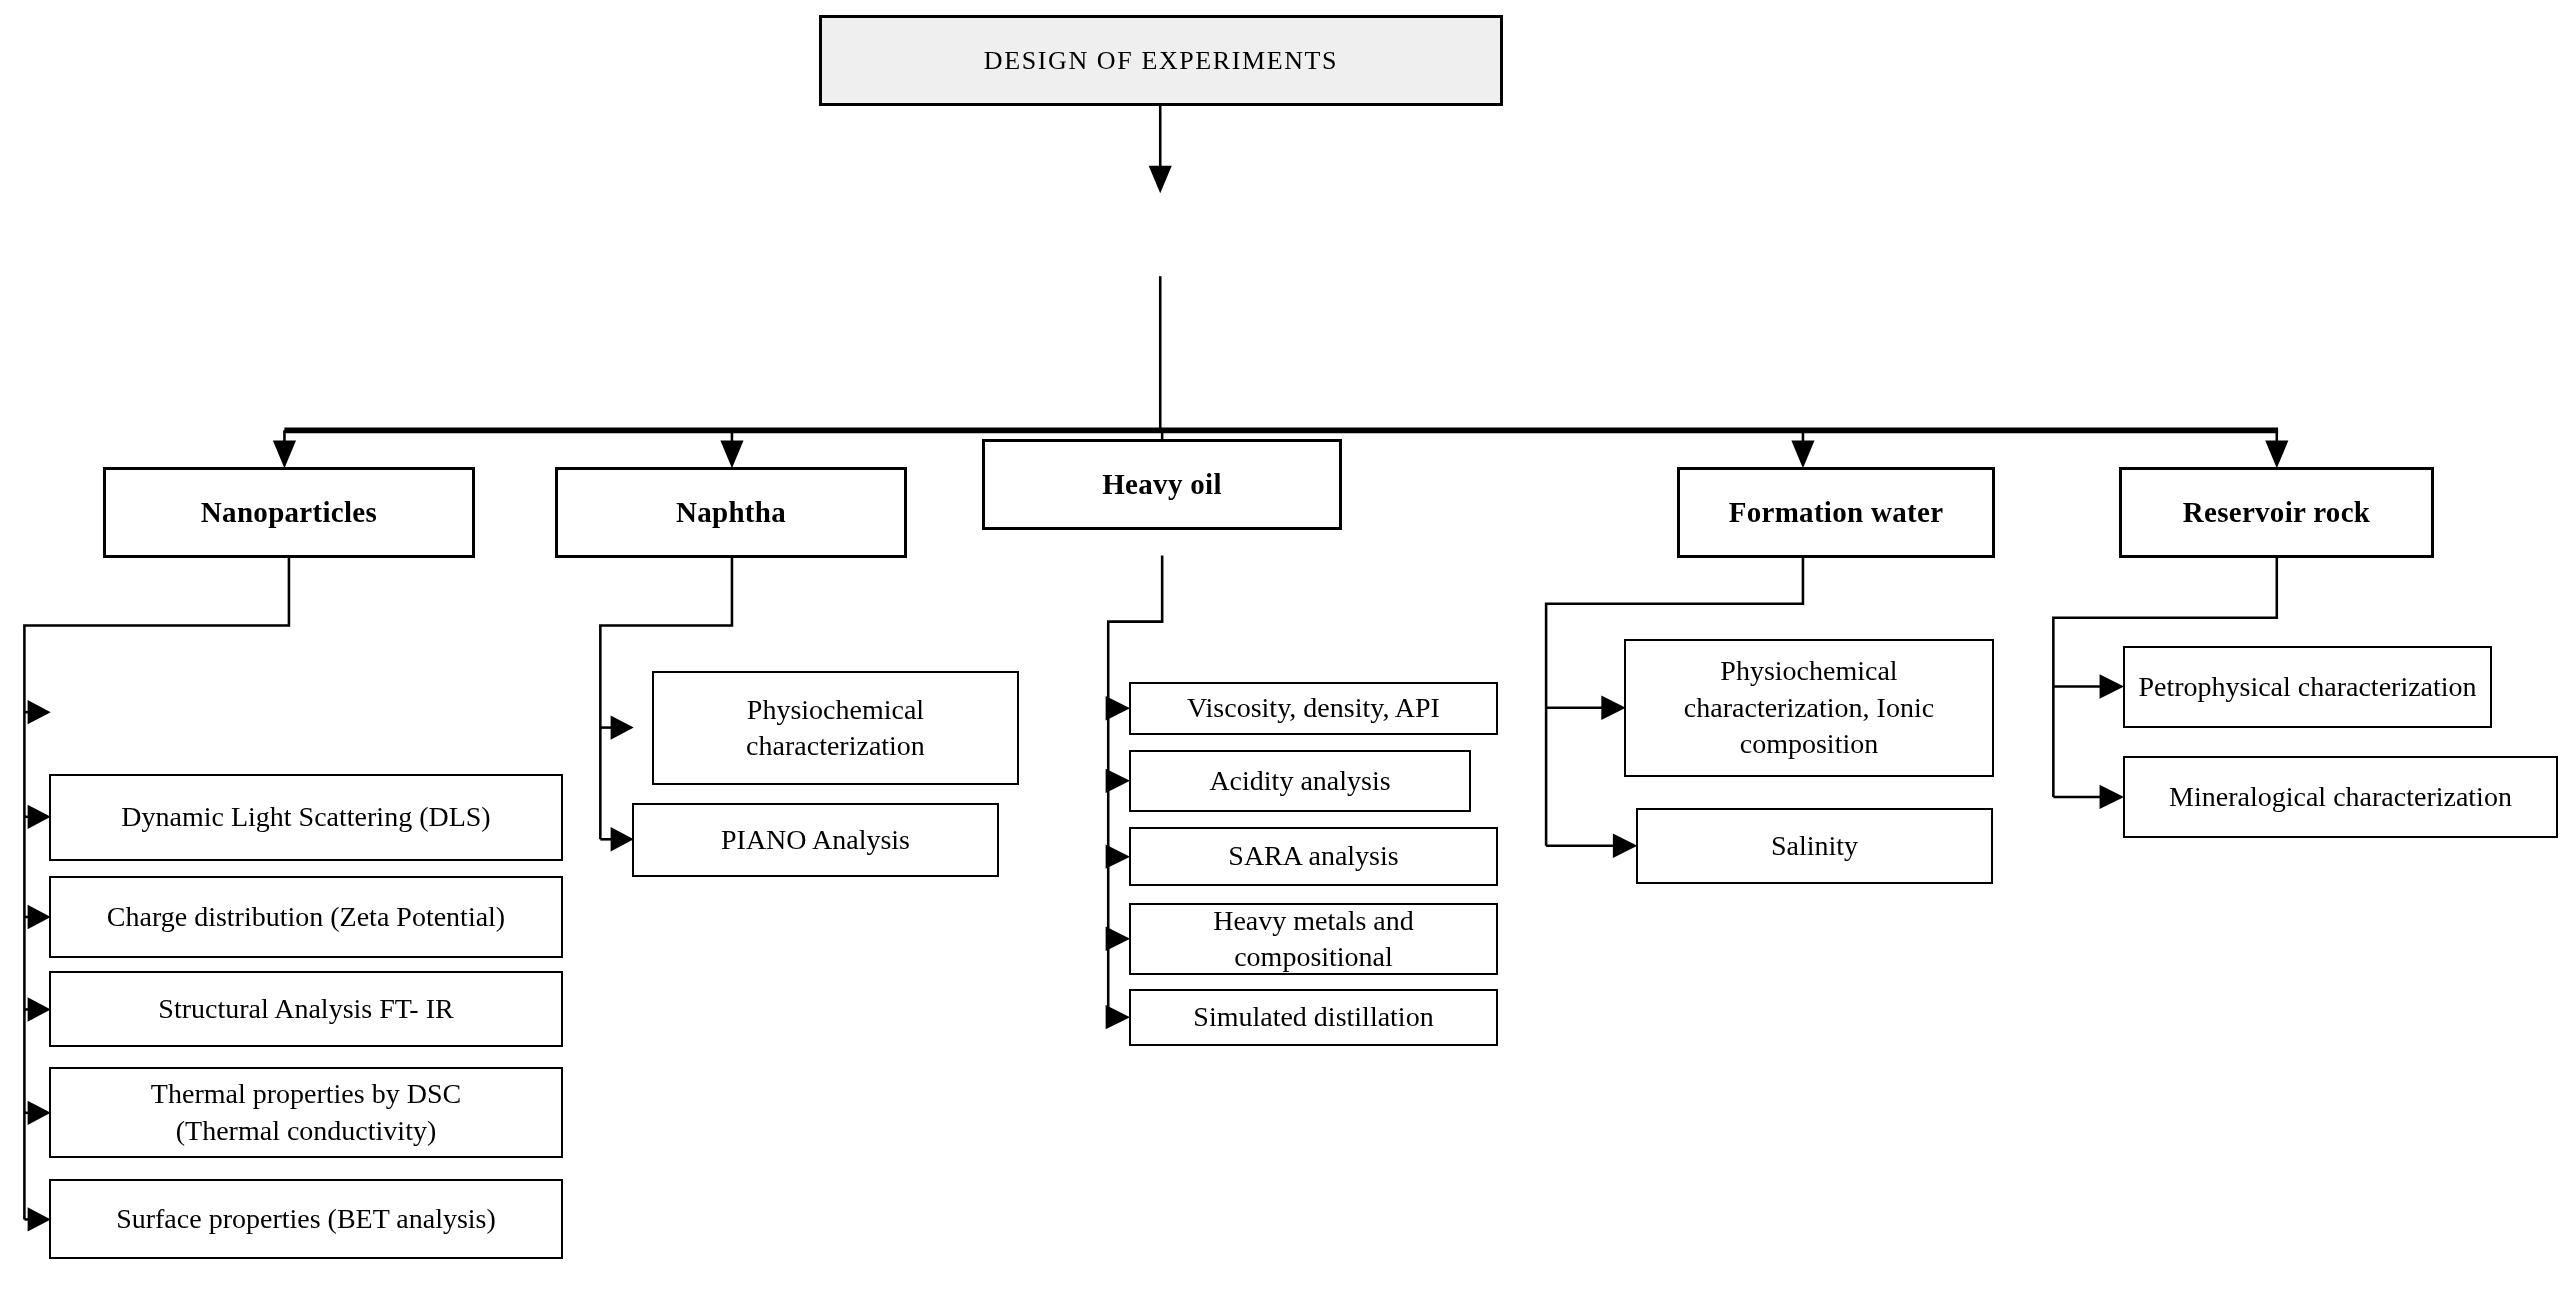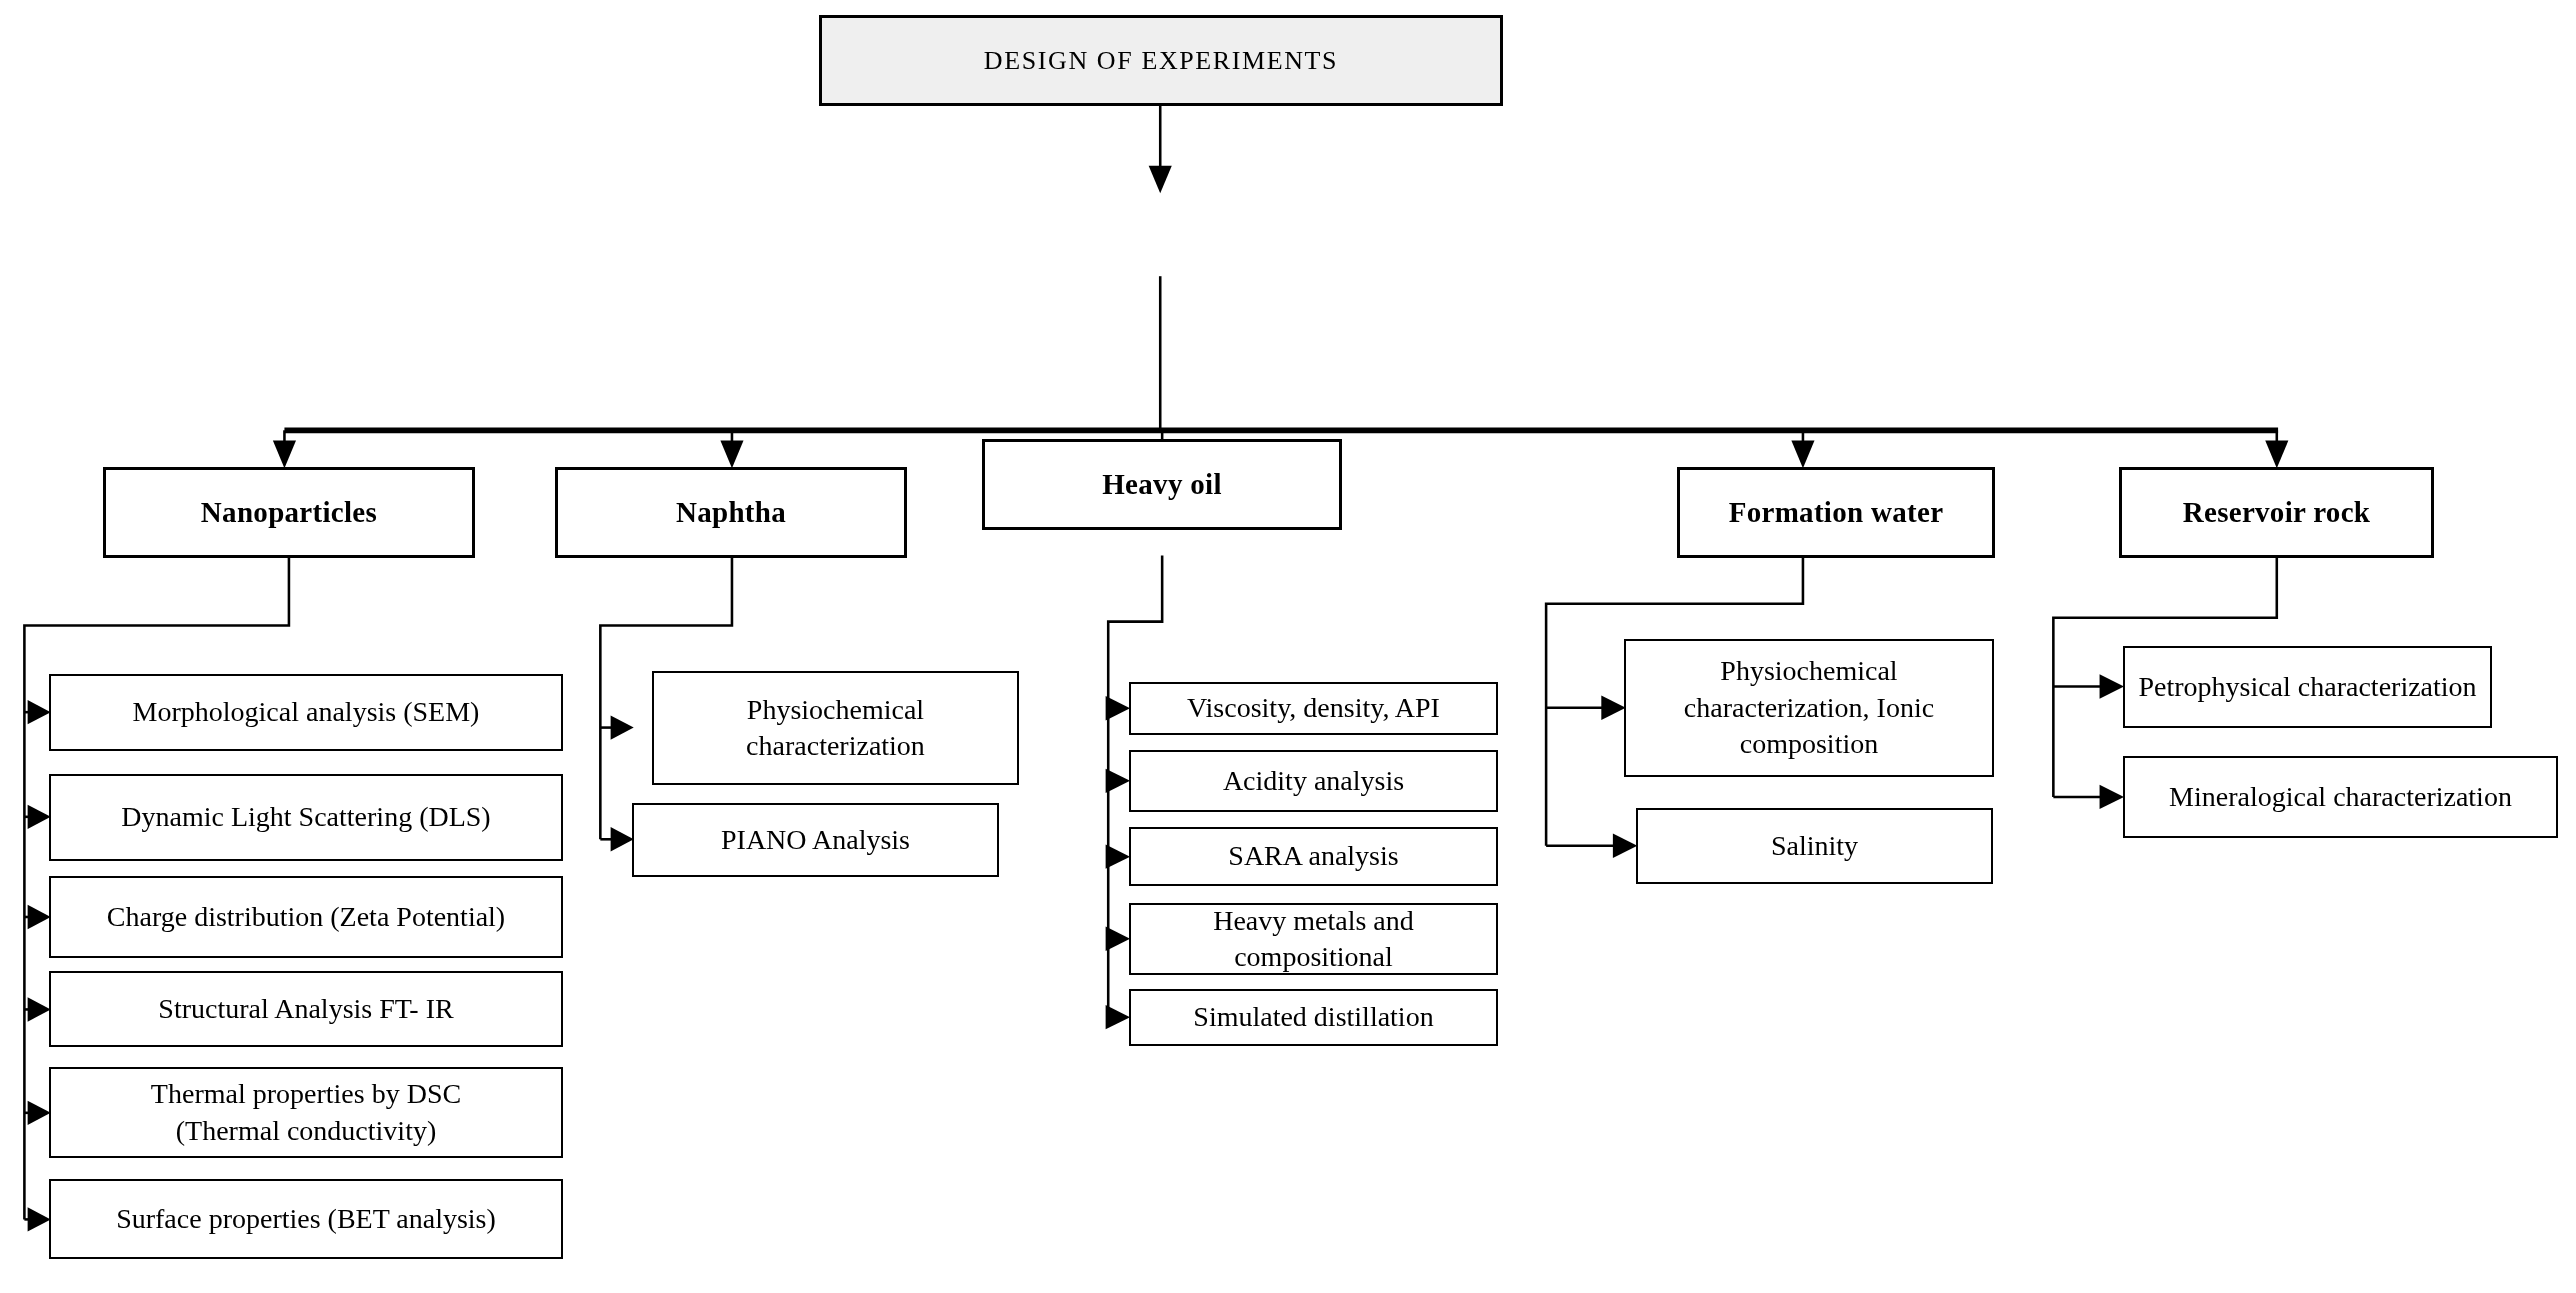--- a/index.html
+++ b/index.html
@@ -110,23 +110,20 @@
   <div class="box major cat" style="left:982px;top:439px;width:360px;height:91px;">
     <span class="lbl">Heavy oil</span>
   </div>
   <div class="box major cat" style="left:1644px;top:467px;width:318px;height:91px;margin-left:33px;">
     <span class="lbl">Formation water</span>
   </div>
   <div class="box major cat" style="left:2119px;top:467px;width:315px;height:91px;">
     <span class="lbl">Reservoir rock</span>
   </div>
 
-  <div class="box" style="left:49px;top:674px;width:514px;height:77px;">
-    <span class="lbl">Morphological analysis (SEM)</span>
-  </div>
   <div class="box" style="left:49px;top:774px;width:514px;height:87px;">
     <span class="lbl">Dynamic Light Scattering (DLS)</span>
   </div>
   <div class="box" style="left:49px;top:876px;width:514px;height:82px;">
     <span class="lbl">Charge distribution (Zeta Potential)</span>
   </div>
   <div class="box" style="left:49px;top:971px;width:514px;height:76px;">
     <span class="lbl">Structural Analysis FT- IR</span>
   </div>
   <div class="box" style="left:49px;top:1067px;width:514px;height:91px;">
@@ -139,21 +136,21 @@
   <div class="box" style="left:604px;top:671px;width:367px;height:114px;margin-left:48px;">
     <span class="lbl" style="max-width:334px;">Physiochemical characterization</span>
   </div>
   <div class="box" style="left:632px;top:803px;width:367px;height:74px;">
     <span class="lbl">PIANO Analysis</span>
   </div>
 
   <div class="box" style="left:1129px;top:682px;width:369px;height:53px;">
     <span class="lbl">Viscosity, density, API</span>
   </div>
-  <div class="box" style="left:1129px;top:750px;width:369px;height:62px;">
+  <div class="box" style="left:1129px;top:750px;width:342px;height:62px;">
     <span class="lbl">Acidity analysis</span>
   </div>
   <div class="box" style="left:1129px;top:827px;width:369px;height:59px;">
     <span class="lbl">SARA analysis</span>
   </div>
   <div class="box" style="left:1129px;top:903px;width:369px;height:72px;">
     <span class="lbl" style="max-width:276px;">Heavy metals and compositional</span>
   </div>
   <div class="box" style="left:1129px;top:989px;width:369px;height:57px;">
     <span class="lbl">Simulated distillation</span>

